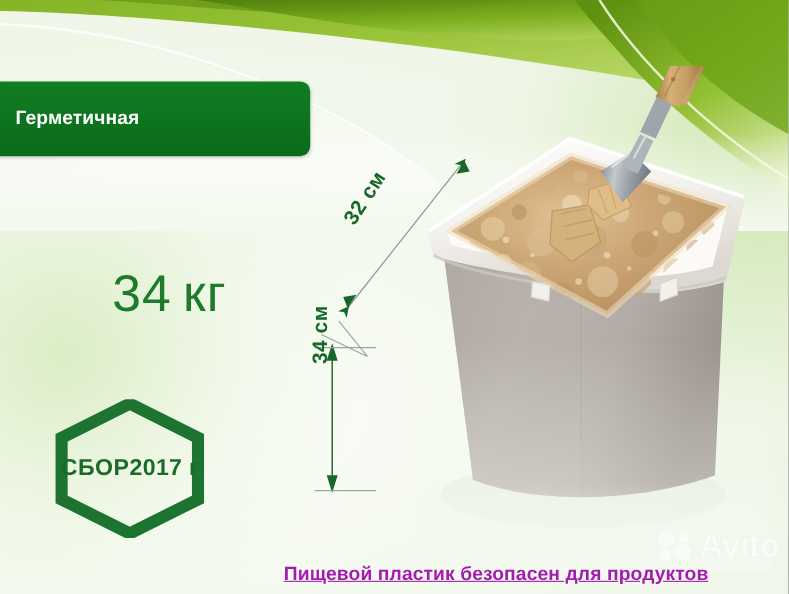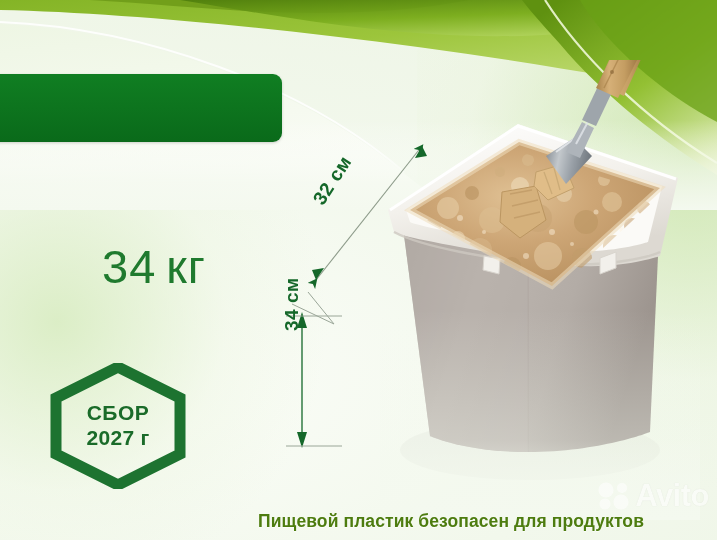--- a/index.html
+++ b/index.html
@@ -66,21 +66,21 @@
   .weight .unit{margin-left:10px;}
 
   
   .hexwrap{
     position:absolute;left:48px;top:363px;
     width:140px;height:126px;
   }
   .hexwrap svg{position:absolute;inset:0;}
   .hex-text{
     position:absolute;inset:0;
-    display:flex;flex-direction:column;
+    display:flex;flex-direction:row;
     align-items:center;justify-content:center;
     color:#1a6b29;
     font-weight:bold;
     line-height:1.18;
     pointer-events:none;
   }
   .hex-l1{font-size:21px;letter-spacing:.5px;}
   .hex-l2{font-size:21px;letter-spacing:.3px;}
 
   
@@ -108,26 +108,27 @@
   }
   .dim-34{
     left:22px;top:200px;
     transform:rotate(-90deg);
     transform-origin:left center;
   }
 
   
   .caption{
     position:absolute;left:258px;bottom:8px;
-    color:#4d7c0f;
+    color:#a21caf;
     font-size:17.5px;
     font-weight:bold;
     letter-spacing:.1px;
     white-space:nowrap;
     text-shadow:0 1px 0 rgba(255,255,255,.6);
+    text-decoration:underline;
   }
 
   
   .watermark{
     position:absolute;right:8px;bottom:26px;
     display:flex;align-items:center;gap:4px;
     opacity:.55;
     pointer-events:none;
   }
   .wm-text{
@@ -188,20 +189,21 @@
       <path d="M545,0 C578,52 640,116 717,163" fill="none" stroke="#eef7d6" stroke-width="2.2" opacity=".9"></path>
 
       <path d="M0,24 C140,30 300,86 400,170 C450,212 470,210 470,210 L0,210 Z" fill="url(#lgWhite)"></path>
       <path d="M0,22 C145,28 305,86 404,172" fill="none" stroke="#ffffff" stroke-width="2" opacity=".85"></path>
 
       <rect x="0" y="120" width="717" height="90" fill="url(#lgFade)"></rect>
     </svg>
   </div>
 
   <div class="banner">
+    <div class="banner-line">Герметичная</div>
   </div>
 
   <div class="product">
     <svg width="357" height="460" viewBox="0 0 357 460">
       <defs>
         <linearGradient id="bucketBody" x1="0" y1="0" x2="1" y2="0.3">
           <stop offset="0%" stop-color="#a9a29c"></stop>
           <stop offset="35%" stop-color="#bdb6b0"></stop>
           <stop offset="70%" stop-color="#b3aca6"></stop>
           <stop offset="100%" stop-color="#9d958f"></stop>
@@ -348,21 +350,21 @@
   <div class="weight">
     <span>34</span><span class="unit">кг</span>
   </div>
 
   <div class="hexwrap">
     <svg width="140" height="126" viewBox="0 0 140 126">
       <polygon points="70,4 132,35 132,91 70,122 8,91 8,35" fill="none" stroke="#1d7330" stroke-width="11"></polygon>
     </svg>
     <div class="hex-text">
       <div class="hex-l1">СБОР</div>
-      <div class="hex-l2">2027 г</div>
+      <div class="hex-l2">2017 г</div>
     </div>
   </div>
 
   <div class="caption">Пищевой пластик безопасен для продуктов</div>
 
   <div class="watermark">
     <svg width="34" height="30" viewBox="0 0 34 30">
       <circle cx="9" cy="9" r="7.5" fill="#ffffff"></circle>
       <circle cx="25" cy="7" r="5" fill="#ffffff"></circle>
       <circle cx="8" cy="23" r="5.5" fill="#ffffff"></circle>

